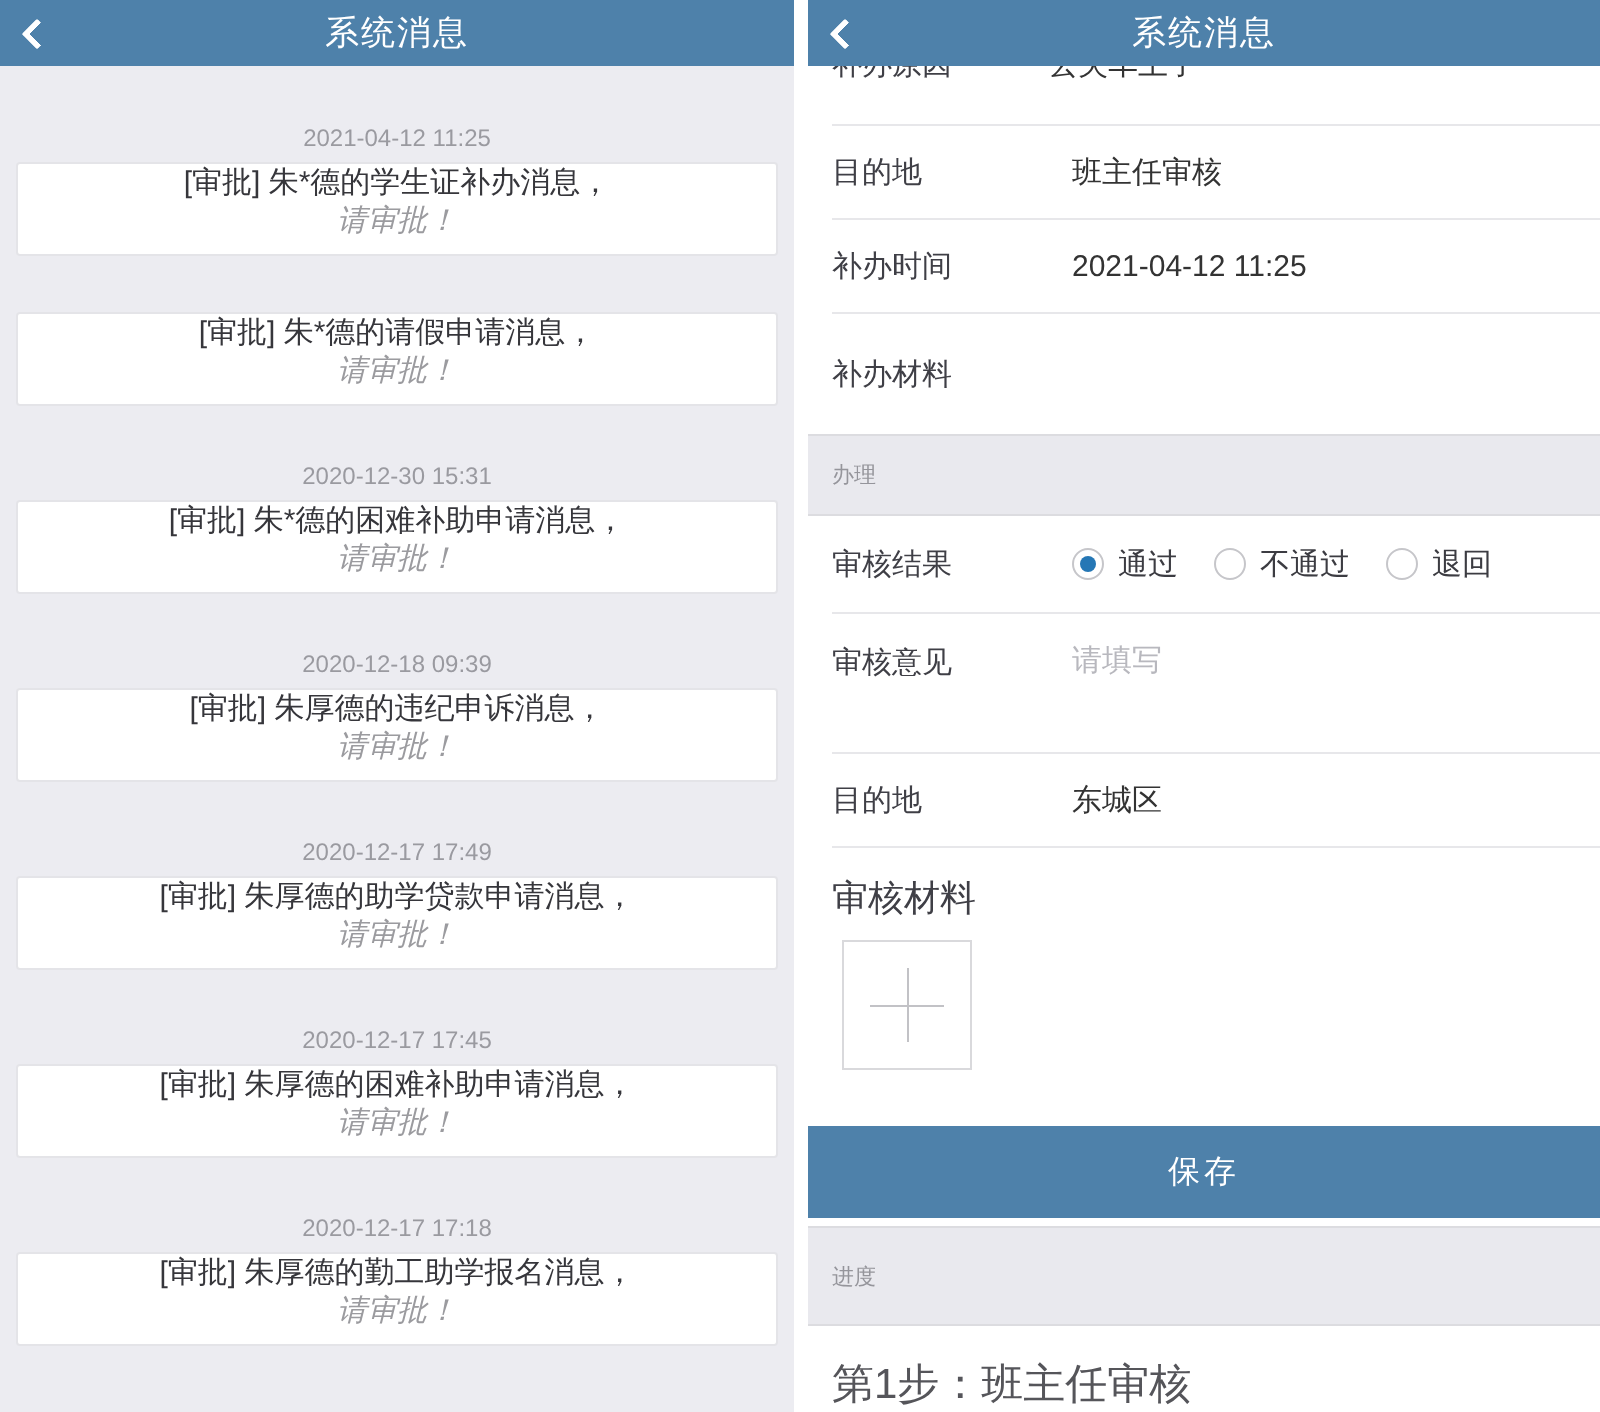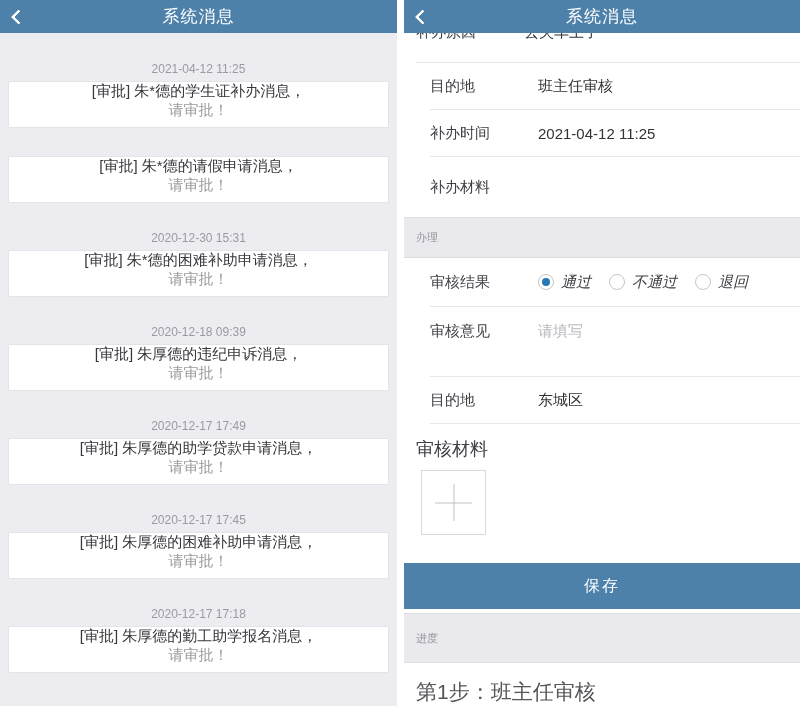--- a/index.html
+++ b/index.html
@@ -16,28 +16,28 @@
     transform:translateY(-50%) rotate(45deg); border-radius:1px; cursor:pointer; }
 
   
   .screen-left { width:397px; background:#ececf1; display:flex; flex-direction:column; overflow:hidden; }
   .msg-list { padding-top:29px; overflow:hidden; }
   .msg-block { margin-bottom:28px; }
   .msg-time { text-align:center; font-size:12px; line-height:15px; color:#9a9aa0; margin-bottom:4px; }
   .msg-card { background:#fff; margin:0 8px; height:47px; border:1px solid #e4e4e8;
     border-radius:2px; display:flex; align-items:center; padding:0 13px;
     font-size:15px; color:#36363b; white-space:nowrap; cursor:pointer;flex-direction:column; }
-  .msg-suffix { color:#9b9b9f; }
+  .msg-suffix { color:#9b9b9f;font-style:italic; }
 
   .panel-divider { width:7px; background:#fff; flex:none; }
 
   
   .screen-right { flex:1; background:#fff; display:flex; flex-direction:column; overflow:hidden; }
-  .row { display:flex; align-items:center; margin-left:26px; padding-right:12px;
-    border-bottom:1px solid #e7e7ea; min-height:47px; font-size:15px; }
+  .row { display:flex; align-items:center; margin-left:12px; padding-right:12px;
+    border-bottom:1px solid #e7e7ea; min-height:47px; font-size:15px;gap:12px; }
   .row .lbl { width:108px; flex:none; color:#3f3f46; }
   .row .val { color:#333; }
 
   .row-cut { height:30px; overflow:hidden; margin-left:12px; border-bottom:1px solid #e7e7ea; }
   .row-cut .inner { height:47px; display:flex; align-items:center; margin-top:-24px; font-size:15px; }
   .row-cut .lbl { width:108px; flex:none; color:#3f3f46; }
   .row-cut .val { color:#333; }
 
   .row-materials { min-height:60px; }
 
@@ -45,21 +45,21 @@
     border-bottom:1px solid #dcdce0; display:flex; align-items:center;
     padding:0 12px; font-size:11px; color:#95959b; }
 
   .row-result { min-height:49px; }
   .radio-group { display:flex; align-items:center; gap:18px; }
   .radio-opt { display:flex; align-items:center; gap:7px; cursor:pointer; }
   .radio { width:16px; height:16px; border:1px solid #c6c6ca; border-radius:50%;
     background:#fff; position:relative; flex:none; }
   .radio-opt.selected .radio::after { content:""; position:absolute; left:50%; top:50%;
     width:8px; height:8px; border-radius:50%; background:#2577b5; transform:translate(-50%,-50%); }
-  .radio-opt .opt-label { color:#3c3c42;font-style:italic; }
+  .radio-opt .opt-label { color:#3c3c42; }
 
   .row-opinion { min-height:70px; align-items:flex-start; padding-top:15px; }
   .row-opinion input { border:none; outline:none; font-size:15px; color:#333;
     font-family:inherit; width:240px; background:transparent; }
   .row-opinion input::placeholder { color:#b8b8be; }
 
   .materials-area { margin-left:12px; padding-top:13px; }
   .materials-area .lbl { font-size:18px; color:#3f3f46; }
   .upload-box { margin:9px 0 20px 5px; width:65px; height:65px; background:#fff;
     border:1px solid #d9d9dc; position:relative; cursor:pointer; }

